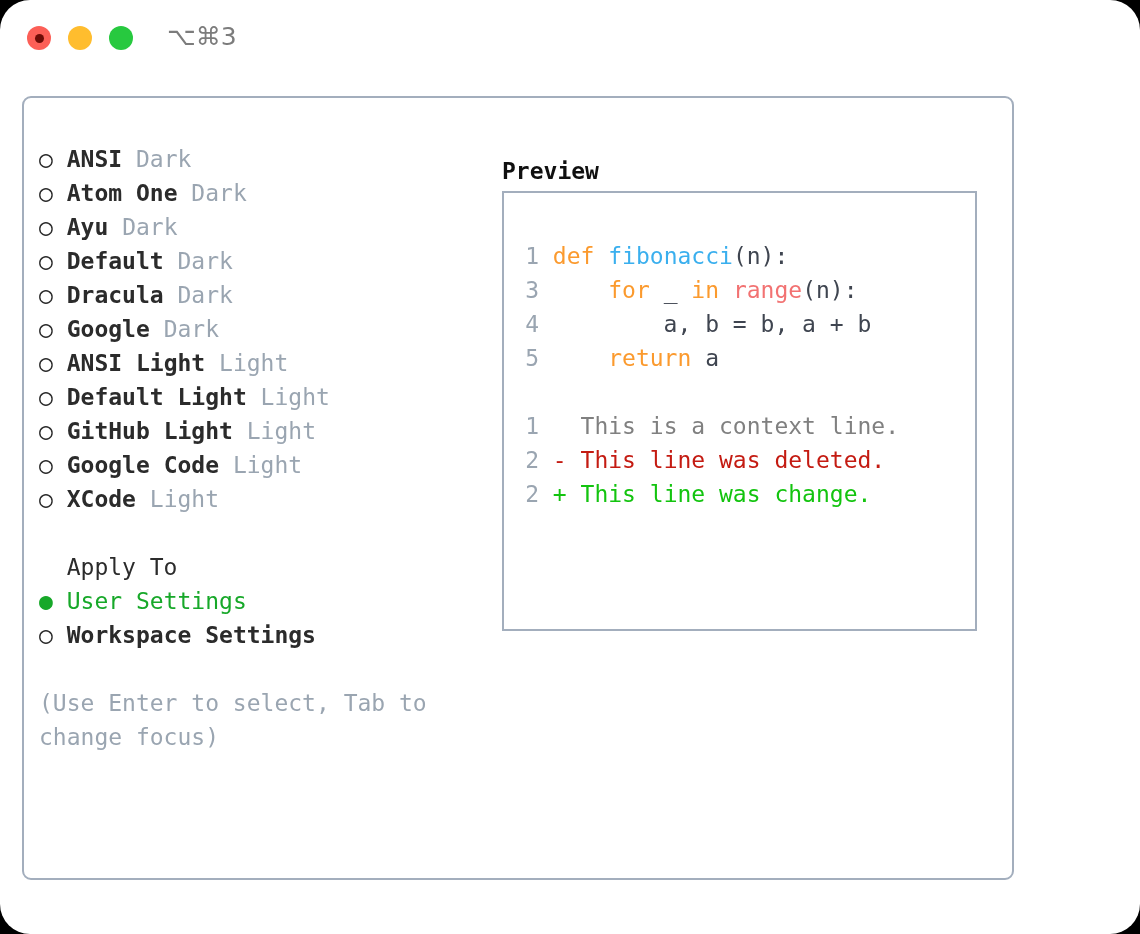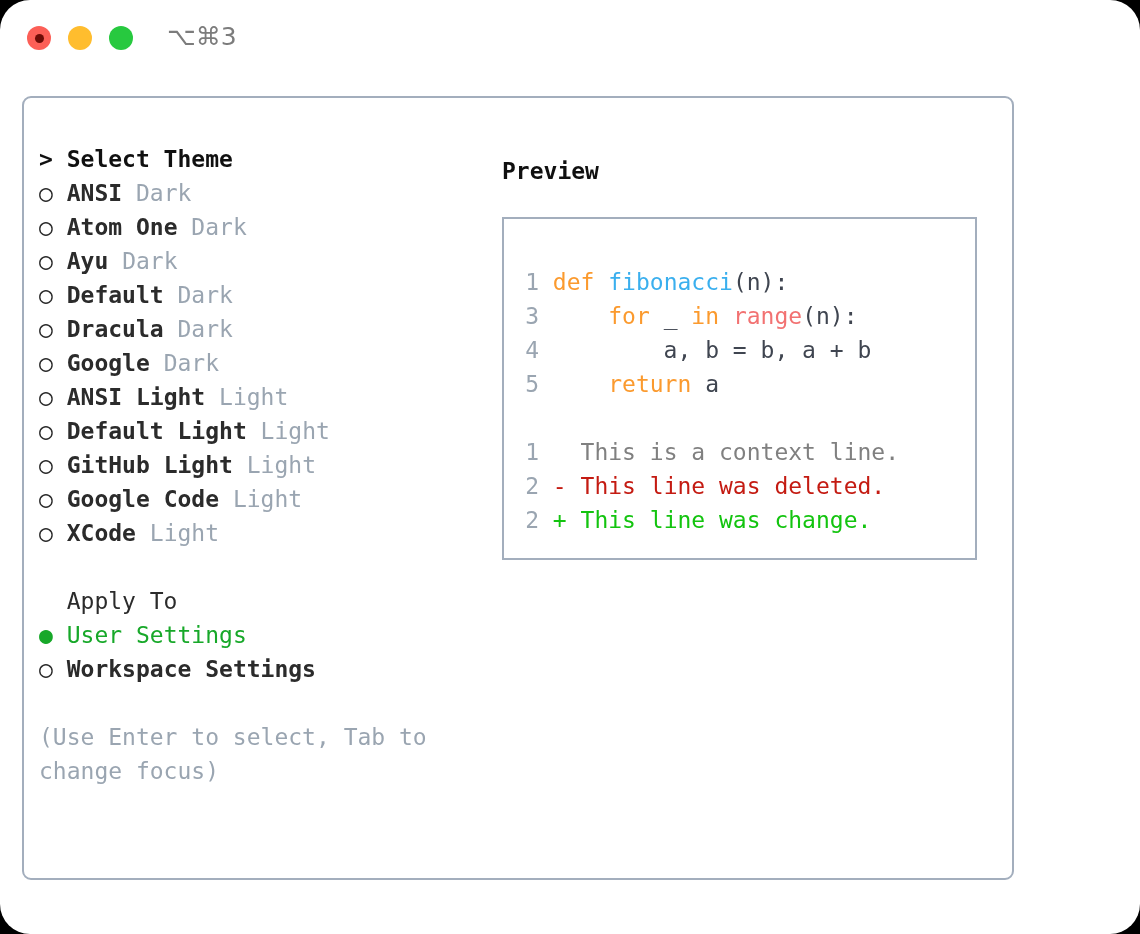--- a/index.html
+++ b/index.html
@@ -140,23 +140,23 @@
   }
   .preview-title {
     font-size: 23px;
     font-weight: bold;
     color: #101010;
     line-height: 34px;
     white-space: pre;
     margin-top: 12px;
   }
   .preview-box {
-    margin-top: 29px;
+    margin-top: 3px;
     width: 475px;
-    height: 343px;
+    height: 440px;
     border: 2px solid #a3aebd;
     box-sizing: border-box;
     background: #ffffff;
     position: relative;
   }
   .code {
     position: absolute;
     left: 15px;
     top: 46px;
     font-size: 23px;
@@ -196,21 +196,20 @@
       <div class="dot min"></div>
       <div class="dot max"></div>
     </div>
     <div class="titletext">⌥⌘3</div>
   </div>
 
   <div class="panel">
     <div class="cols">
 
       <div class="left">
-        <div class="heading">&gt; Select Theme</div>
         <div id="theme-list">
             <div class="row"><span class="bullet-off">○</span> <span class="name-norm">ANSI</span> <span class="tag">Dark</span></div>
             <div class="row"><span class="bullet-off">○</span> <span class="name-norm">Atom One</span> <span class="tag">Dark</span></div>
             <div class="row"><span class="bullet-off">○</span> <span class="name-norm">Ayu</span> <span class="tag">Dark</span></div>
             <div class="row"><span class="bullet-off">○</span> <span class="name-norm">Default</span> <span class="tag">Dark</span></div>
             <div class="row"><span class="bullet-off">○</span> <span class="name-norm">Dracula</span> <span class="tag">Dark</span></div>
             <div class="row"><span class="bullet-off">○</span> <span class="name-norm">Google</span> <span class="tag">Dark</span></div>
             <div class="row"><span class="bullet-off">○</span> <span class="name-norm">ANSI Light</span> <span class="tag">Light</span></div>
             <div class="row"><span class="bullet-off">○</span> <span class="name-norm">Default Light</span> <span class="tag">Light</span></div>
             <div class="row"><span class="bullet-off">○</span> <span class="name-norm">GitHub Light</span> <span class="tag">Light</span></div>

